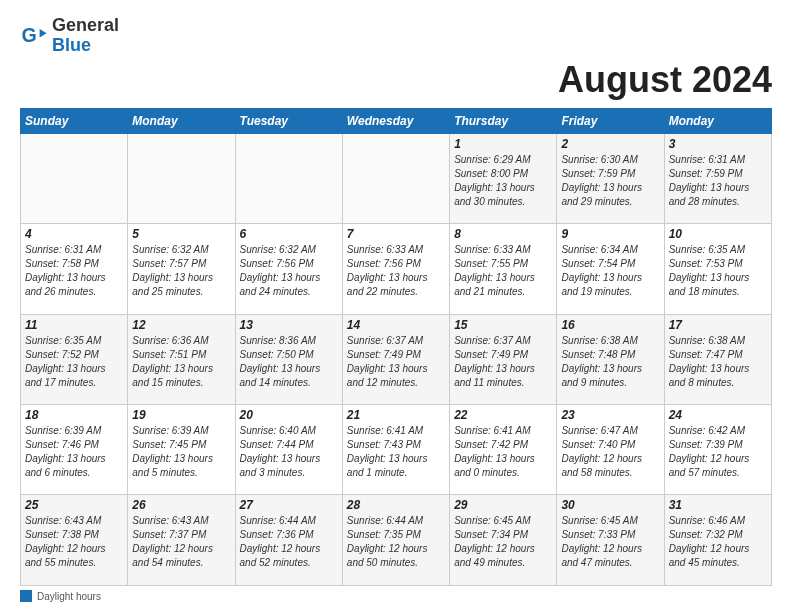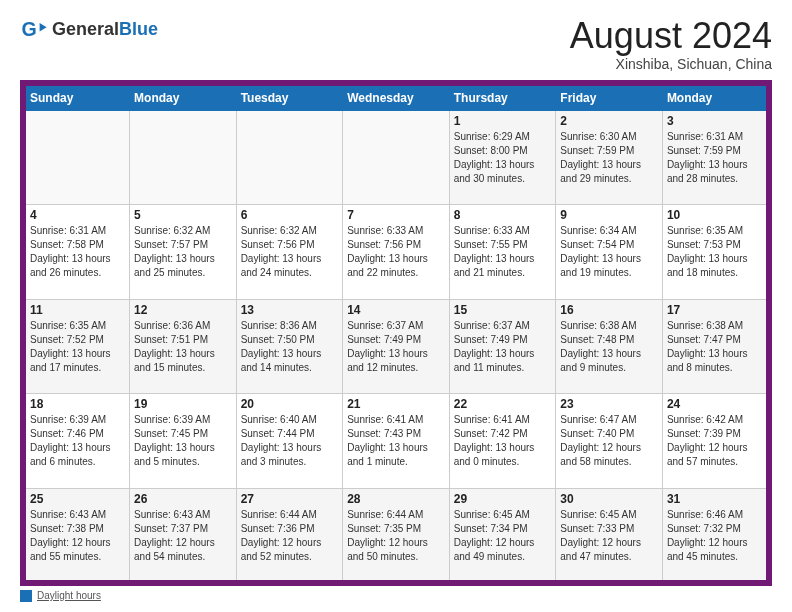--- a/index.html
+++ b/index.html
@@ -22,52 +22,54 @@
       justify-content: space-between;
       align-items: flex-start;
       margin-bottom: 8px;
     }
     .logo {
       display: flex;
       align-items: center;
     }
     .logo-text {
       display: flex;
-      flex-direction: row;
+      flex-direction: column;
       font-size: 18px;
       font-weight: bold;
       color: #333;
       line-height: 1.1;
     }
     .logo-text span:first-child { color: #333; }
     .logo-blue { color: #1a6fb5 !important; }
     .logo-icon {
       width: 28px;
       height: 28px;
       margin-right: 4px;
     }
     .title-block {
       text-align: right;
     }
     .main-title {
       font-size: 36px;
-      font-weight: normal;
+      font-weight: bold;
       color: #222;
       line-height: 1.1;
+      margin-top: 44px;
     }
     .subtitle {
       font-size: 14px;
       color: #444;
     }
     .calendar {
       flex: 1;
-      border: 6px solid #701a75;
+      border: 1px solid #701a75;
       border-collapse: collapse;
       width: 100%;
       table-layout: fixed;
+      font-style: italic;
     }
     .calendar thead tr th {
       background-color: #1a6fb5;
       color: #fff;
       font-size: 12px;
       font-weight: bold;
       padding: 5px 4px;
       text-align: left;
       border: 1px solid #1a6fb5;
     }
@@ -95,24 +97,24 @@
     .day-detail {
       font-size: 10px;
       color: #333;
       line-height: 1.4;
     }
     .empty-cell {
       background: #f9f9f9 !important;
     }
     .footer {
       display: flex;
+      align-items: center;
       margin-top: 4px;
       font-size: 10px;
       color: #555;
-      text-decoration: underline;
     }
     .legend-box {
       width: 12px;
       height: 12px;
       background: #1a6fb5;
       margin-right: 5px;
       display: inline-block;
     }
   </style>
 </head>
@@ -125,21 +127,20 @@
         <text x="2" y="28" font-size="28" fill="#1a6fb5" font-family="Arial" font-weight="bold">G</text>
         <polygon points="28,10 38,16 28,22" fill="#1a6fb5"></polygon>
       </svg>
       <div class="logo-text">
         <span>General</span>
         <span class="logo-blue">Blue</span>
       </div>
     </div>
     <div class="title-block">
       <div class="main-title">August 2024</div>
-      <div class="subtitle">Xinshiba, Sichuan, China</div>
     </div>
   </div>
 
   <table class="calendar">
     <thead>
       <tr>
       <th>Sunday</th>
           <th>Monday</th>
           <th>Tuesday</th>
           <th>Wednesday</th>

